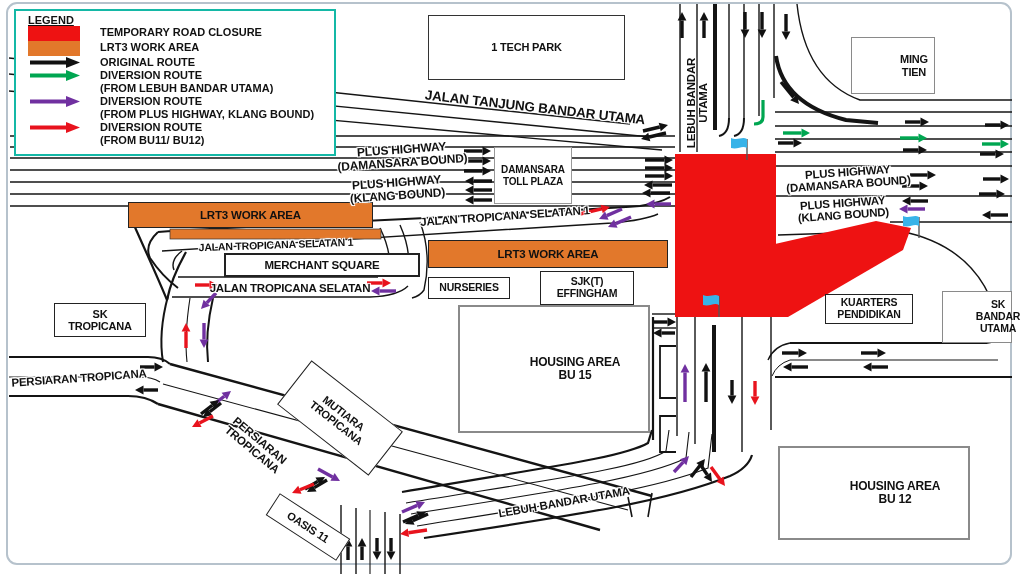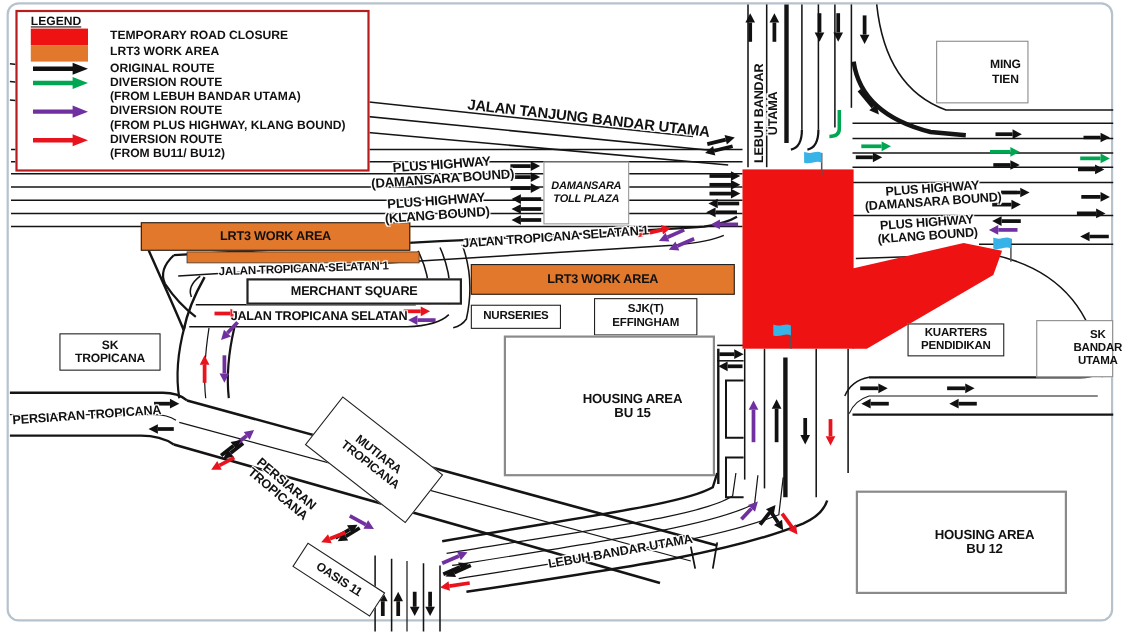--- a/index.html
+++ b/index.html
@@ -9,21 +9,21 @@
   .box{position:absolute;background:#fff;border:1.5px solid #222;display:flex;flex-direction:column;
        align-items:center;justify-content:center;text-align:center;font-weight:bold;color:#111;
        line-height:1.12;letter-spacing:-0.2px;box-sizing:border-box;}
   .box span{display:block;}
   .gray{border-color:#8a8a8a;padding-left:42px;}
   .orangebox{background:#e2782b;border:1.3px solid #222;}
   .rlabel{position:absolute;font-weight:bold;color:#111;white-space:nowrap;text-align:center;
           line-height:1.05;letter-spacing:-0.2px;
           text-shadow:1px 1px 0 #fff,-1px -1px 0 #fff,1px -1px 0 #fff,-1px 1px 0 #fff,0 0 3px #fff;}
   .rlabel span{display:block;}
-  #legend{position:absolute;left:14px;top:9px;width:322px;background:#fff;border:2px solid #b91c1c;
+  #legend{position:absolute;left:14px;top:9px;width:322px;background:#fff;border:2px solid #14b8a6;
           padding:3px 8px 7px 12px;box-sizing:border-box;z-index:30;}
   .lg-title{font-size:11px;font-weight:bold;text-decoration:underline;color:#111;}
   .lg-row{display:flex;align-items:flex-start;margin-top:0;font-size:11px;font-weight:bold;color:#111;}
   .lg-swatch{width:58px;flex:0 0 58px;margin-right:14px;display:flex;align-items:center;}
   .lg-box{width:52px;height:15px;display:inline-block;}
   .lg-text span{display:block;line-height:1.18;}
 </style>
 </head>
 <body>
 
@@ -529,24 +529,27 @@
             </svg>
           </span>
           <span class="lg-text">
             <span>DIVERSION ROUTE</span>
             <span>(FROM BU11/ BU12)</span>
           </span>
         </div>
       </div>
   </div>
 
+  <div class="box" style="left:428px;top:15px;width:197px;height:65px;font-size:11px;border-color:#333;">
+    <span>1 TECH PARK</span>
+  </div>
   <div class="box gray" style="left:851px;top:37px;width:84px;height:57px;font-size:11px;">
     <span>MING TIEN</span>
   </div>
-  <div class="box" style="left:494px;top:147px;width:78px;height:57px;font-size:10px;border-color:#999;font-style:italic;">
+  <div class="box" style="left:494px;top:147px;width:78px;height:57px;font-size:10px;border-color:#999;">
     <span>DAMANSARA</span>
     <span>TOLL PLAZA</span>
   </div>
   <div class="box orangebox" style="left:128px;top:202px;width:245px;height:26px;font-size:11.5px;">
     <span>LRT3 WORK AREA</span>
   </div>
   <div class="box orangebox" style="left:428px;top:240px;width:240px;height:28px;font-size:11.5px;">
     <span>LRT3 WORK AREA</span>
   </div>
   <div class="box" style="left:180px;top:253px;width:196px;height:24px;font-size:11.5px;border-width:2px;margin-left:44px;">

